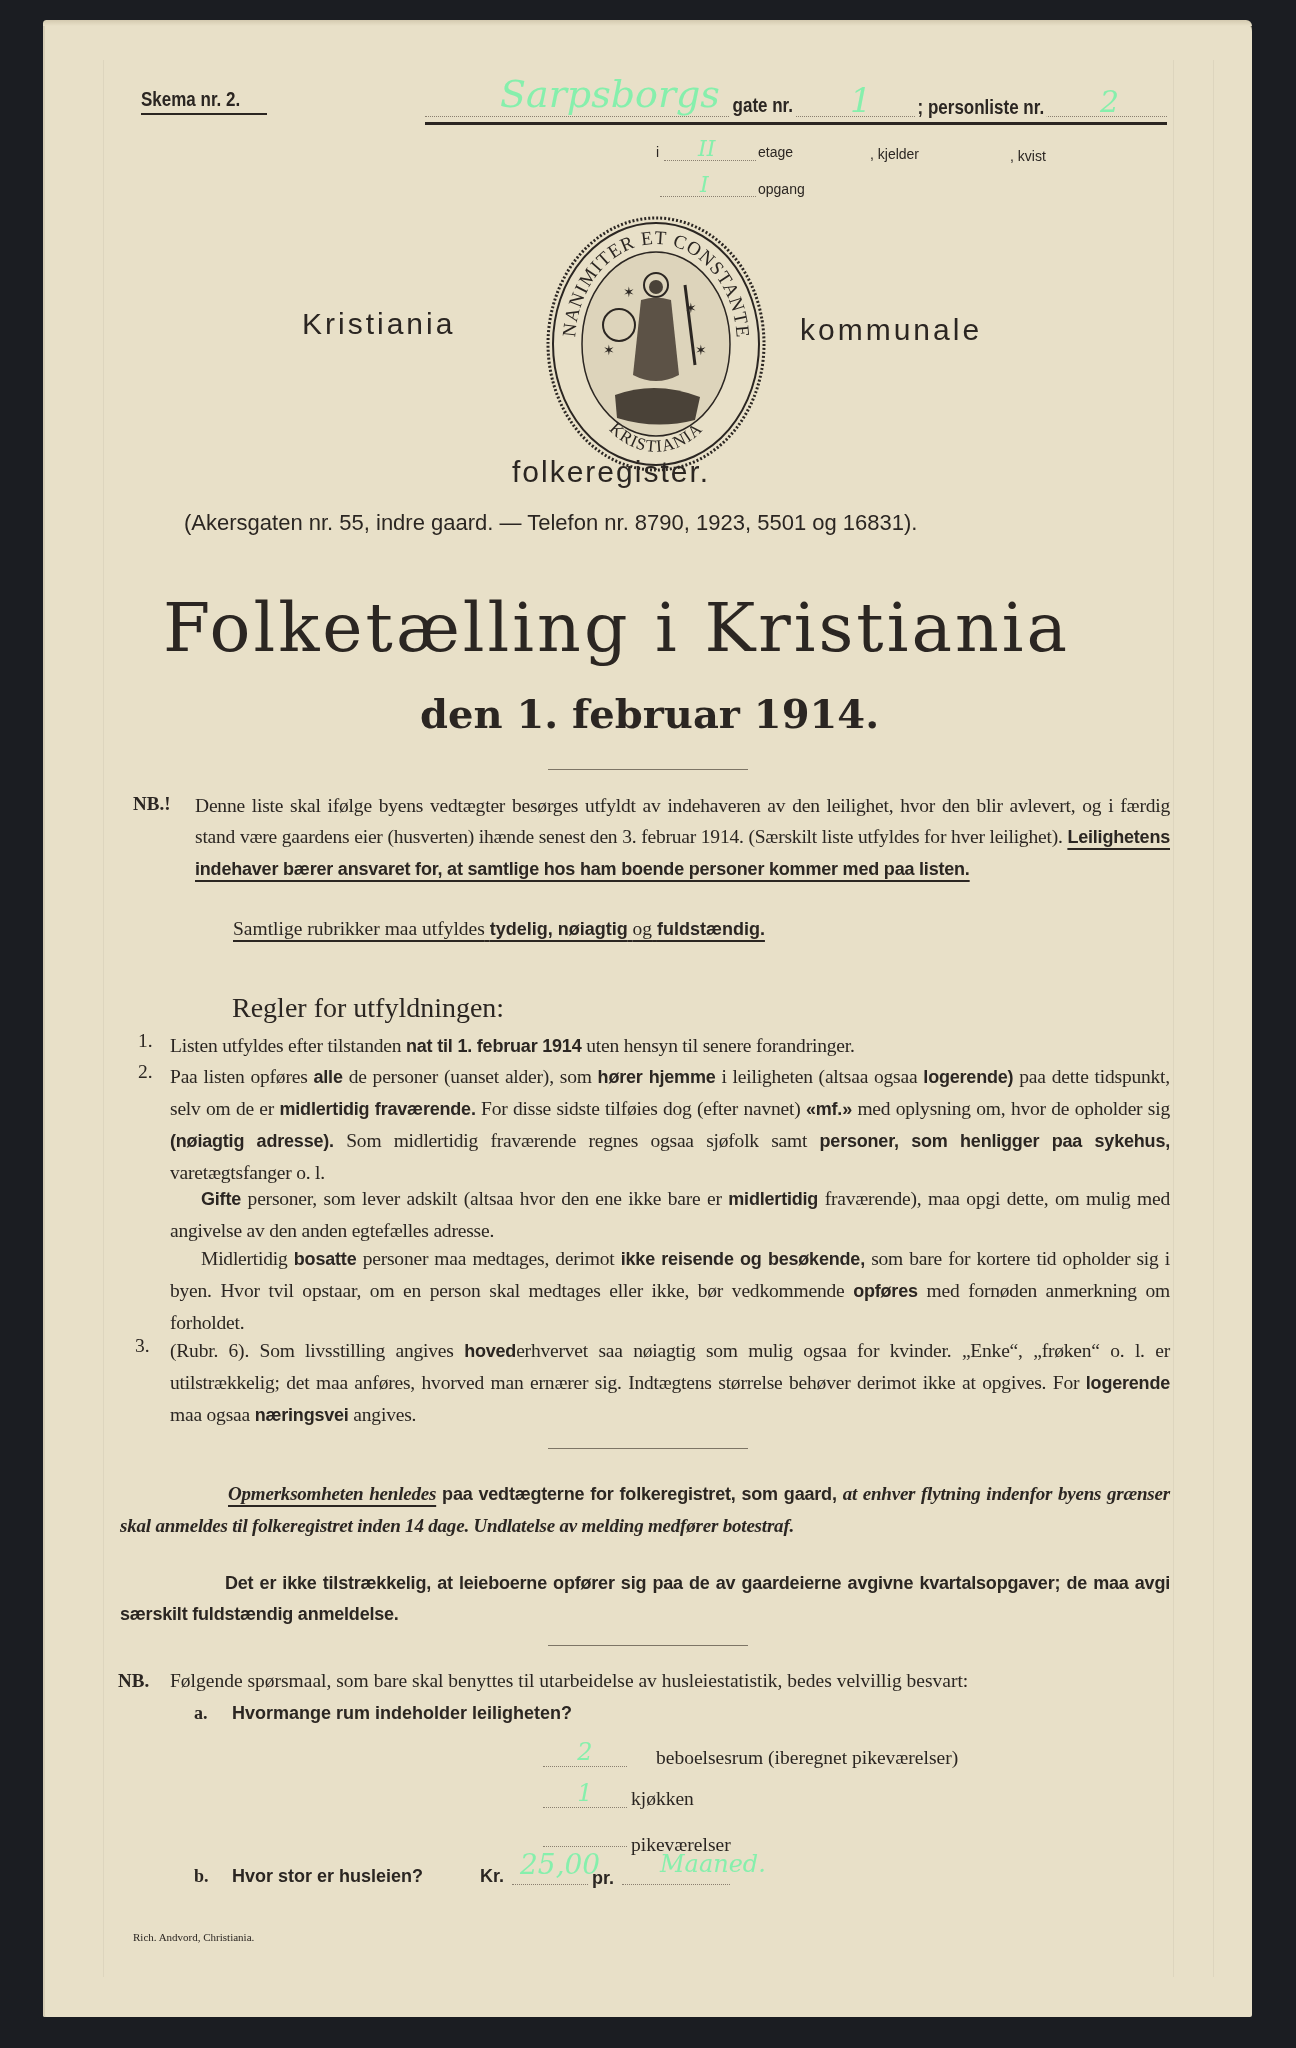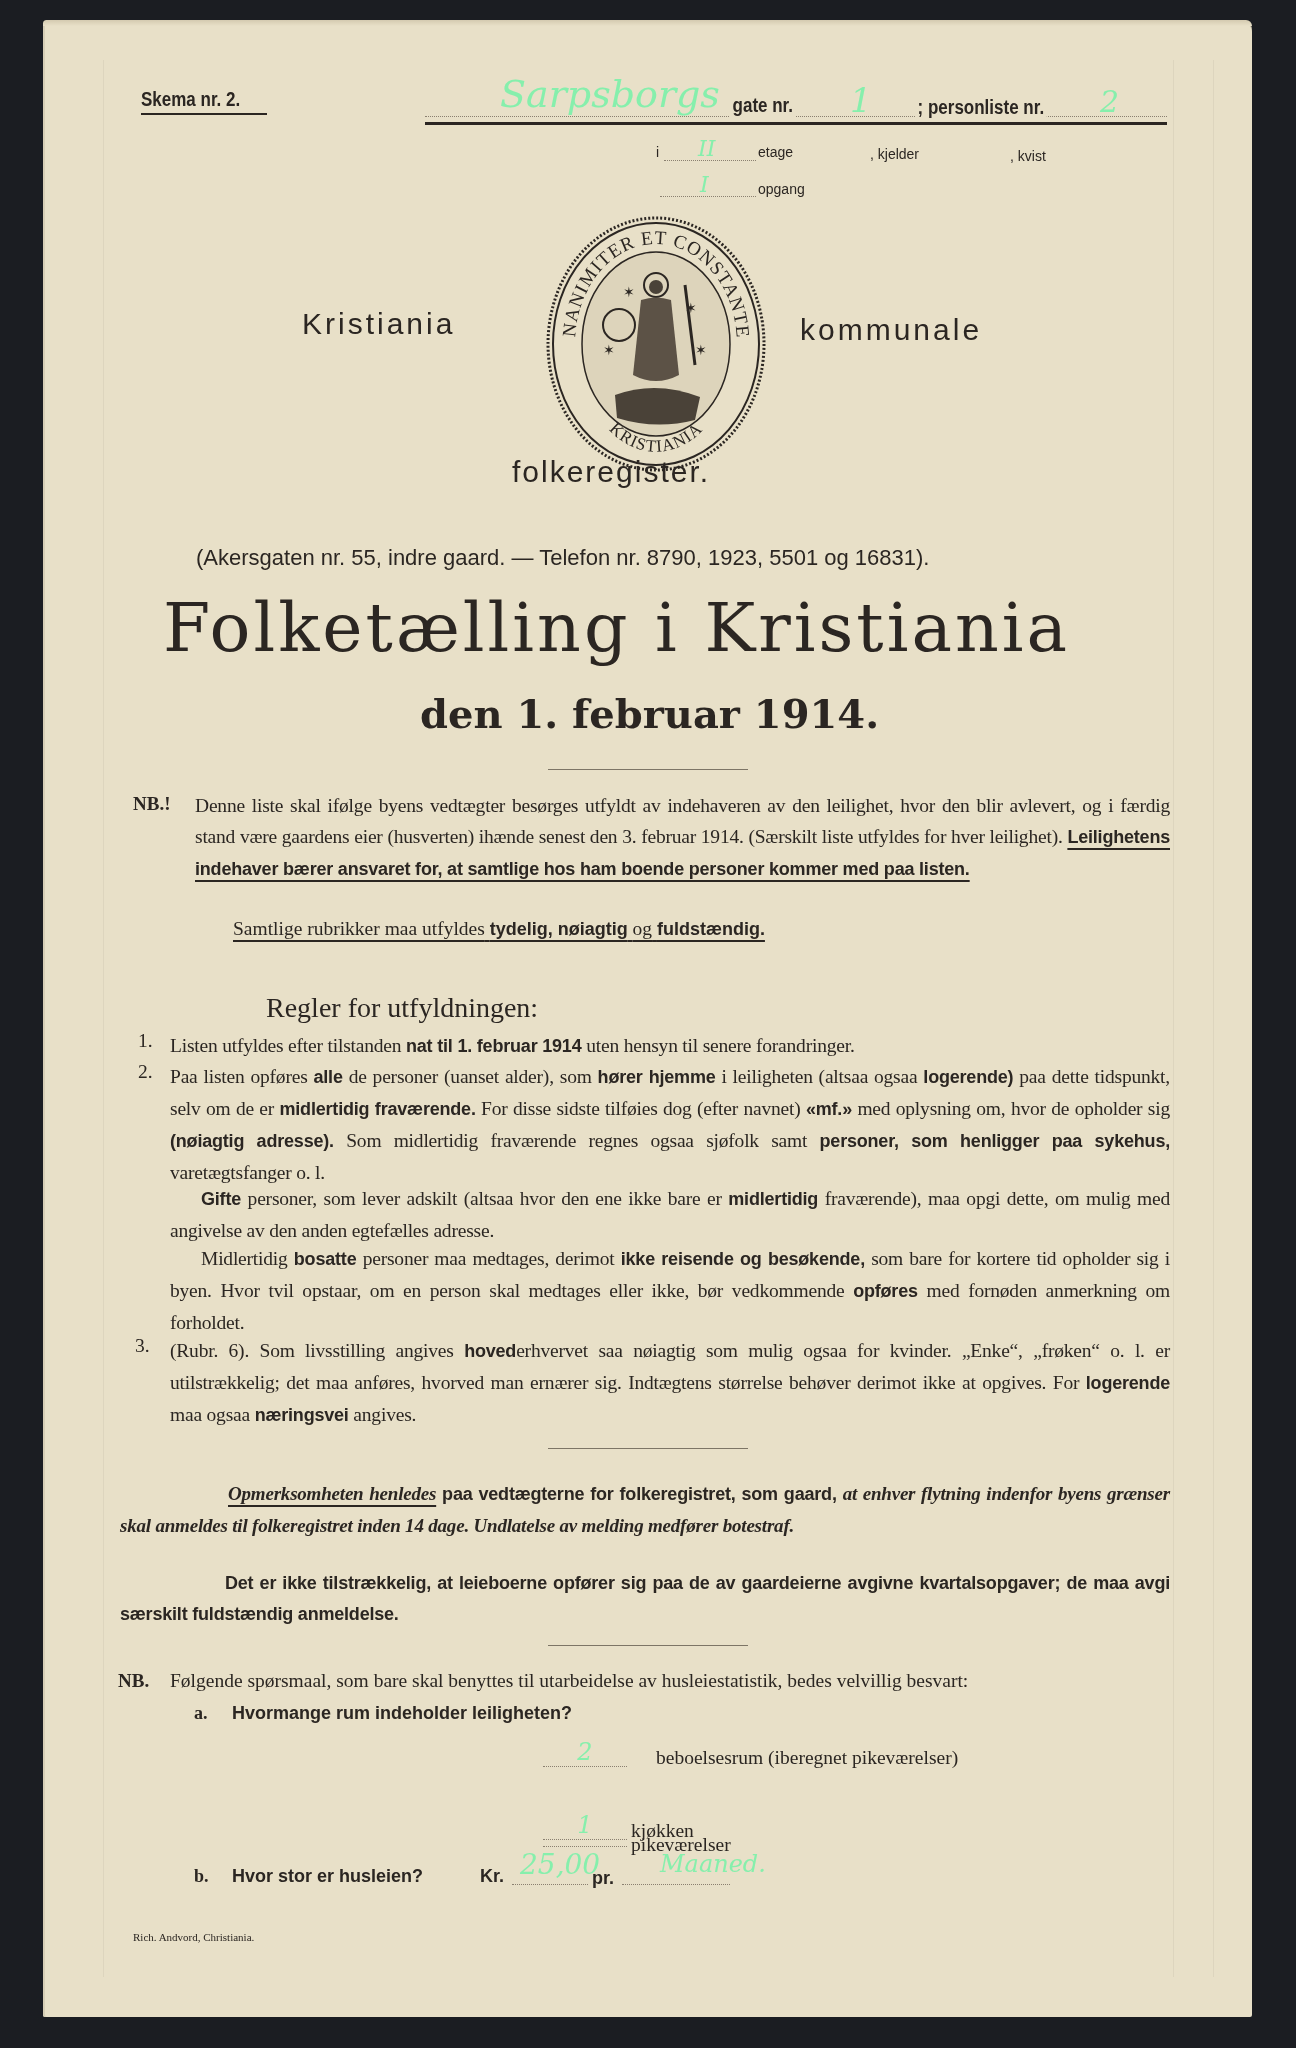--- a/index.html
+++ b/index.html
@@ -67,39 +67,39 @@
   <circle cx="74" cy="110" r="16" fill="none" stroke="#2b2622" stroke-width="2"></circle>
   <line x1="140" y1="70" x2="150" y2="150" stroke="#2b2622" stroke-width="3"></line>
   <path d="M70 180 Q111 165 155 182 L150 205 Q111 215 72 203 Z" fill="#4a4238"></path>
   <text x="78" y="82" font-size="14" fill="#2b2622">✶</text>
   <text x="140" y="98" font-size="14" fill="#2b2622">✶</text>
   <text x="58" y="140" font-size="14" fill="#2b2622">✶</text>
   <text x="150" y="140" font-size="14" fill="#2b2622">✶</text>
 </svg>
 
 <div class="abs sans" style="left:512px;top:455px;font-size:30px;letter-spacing:2px;">folkeregister.</div>
-<div class="abs sans" style="left:196px;top:510px;font-size:22px;margin-top:35px;">(Akersgaten nr. 55, indre gaard. — Telefon nr. 8790, 1923, 5501 og 16831).</div>
+<div class="abs sans" style="left:184px;top:510px;font-size:22px;">(Akersgaten nr. 55, indre gaard. — Telefon nr. 8790, 1923, 5501 og 16831).</div>
 
 <div class="abs" style="left:163px;top:588px;font-size:68px;letter-spacing:3px;font-family:'DejaVu Serif',serif;color:#2b2622;">Folketælling i Kristiania</div>
 <div class="abs bold" style="left:420px;top:690px;font-size:40px;font-family:'DejaVu Serif',serif;color:#2b2622;">den 1. februar 1914.</div>
 <div class="divider" style="left:548px;top:769px;width:200px;"></div>
 
 <div class="abs bold" style="left:133px;top:793px;font-size:19px;">NB.!</div>
 <div class="para" style="top:790px;">
   <span>Denne liste skal ifølge byens vedtægter besørges utfyldt av indehaveren av den leilighet, hvor den blir avlevert, og i færdig stand være gaardens eier (husverten) ihænde senest den 3. februar 1914. (Særskilt liste utfyldes for hver leilighet).</span>
   <span class="bold ul" style="font-family:'Liberation Sans',sans-serif;font-size:18px;">Leilighetens indehaver bærer ansvaret for, at samtlige hos ham boende personer kommer med paa listen.</span>
 </div>
 <div class="abs" style="left:233px;top:918px;font-size:19.5px;text-decoration:underline;text-decoration-thickness:2px;text-underline-offset:5px;">
   <span>Samtlige rubrikker maa utfyldes</span>
   <span class="bold" style="font-family:'Liberation Sans',sans-serif;font-size:18px;">tydelig, nøiagtig</span>
   <span>og</span>
   <span class="bold" style="font-family:'Liberation Sans',sans-serif;font-size:18px;">fuldstændig.</span>
 </div>
 
-<div class="abs" style="left:232px;top:992px;font-size:28px;margin-left:34px;">Regler for utfyldningen:</div>
+<div class="abs" style="left:232px;top:992px;font-size:28px;">Regler for utfyldningen:</div>
 
 <div class="abs" style="left:138px;top:1030px;font-size:19.5px;">1.</div>
 <div class="para" style="left:170px;width:1000px;top:1030px;">
   <span>Listen utfyldes efter tilstanden</span>
   <span class="bold sans" style="font-size:18px;">nat til 1. februar 1914</span>
   <span>uten hensyn til senere forandringer.</span>
 </div>
 
 <div class="abs" style="left:138px;top:1061px;font-size:19.5px;">2.</div>
 <div class="para" style="left:170px;width:1000px;top:1061px;">
@@ -161,21 +161,21 @@
 <div class="abs bold" style="left:118px;top:1670px;font-size:19px;">NB.</div>
 <div class="abs" style="left:170px;top:1670px;font-size:19.5px;">Følgende spørsmaal, som bare skal benyttes til utarbeidelse av husleiestatistik, bedes velvillig besvart:</div>
 
 <div class="abs bold" style="left:194px;top:1703px;font-size:18px;">a.</div>
 <div class="abs bold sans" style="left:232px;top:1703px;font-size:18px;">Hvormange rum indeholder leiligheten?</div>
 
 <div class="abs" style="left:543px;top:1742px;">
   <span class="dotted" style="width:84px;text-align:center;position:relative;top:-4px;"><span class="hand" style="font-size:24px;">2</span></span>
   <span style="font-size:19.5px;margin-left:25px;">beboelsesrum (iberegnet pikeværelser)</span>
 </div>
-<div class="abs" style="left:543px;top:1783px;margin-top:32px;">
+<div class="abs" style="left:543px;top:1783px;">
   <span class="dotted" style="width:84px;text-align:center;position:relative;top:-4px;"><span class="hand" style="font-size:24px;">1</span></span>
   <span style="font-size:19.5px;">kjøkken</span>
 </div>
 <div class="abs" style="left:543px;top:1828px;">
   <span class="dotted" style="width:84px;height:22px;position:relative;top:-4px;"><span class="hand" style="font-size:24px;"></span></span>
   <span style="font-size:19.5px;">pikeværelser</span>
 </div>
 
 <div class="abs bold" style="left:194px;top:1866px;font-size:18px;">b.</div>
 <div class="abs bold sans" style="left:232px;top:1866px;font-size:18px;">Hvor stor er husleien?</div>

